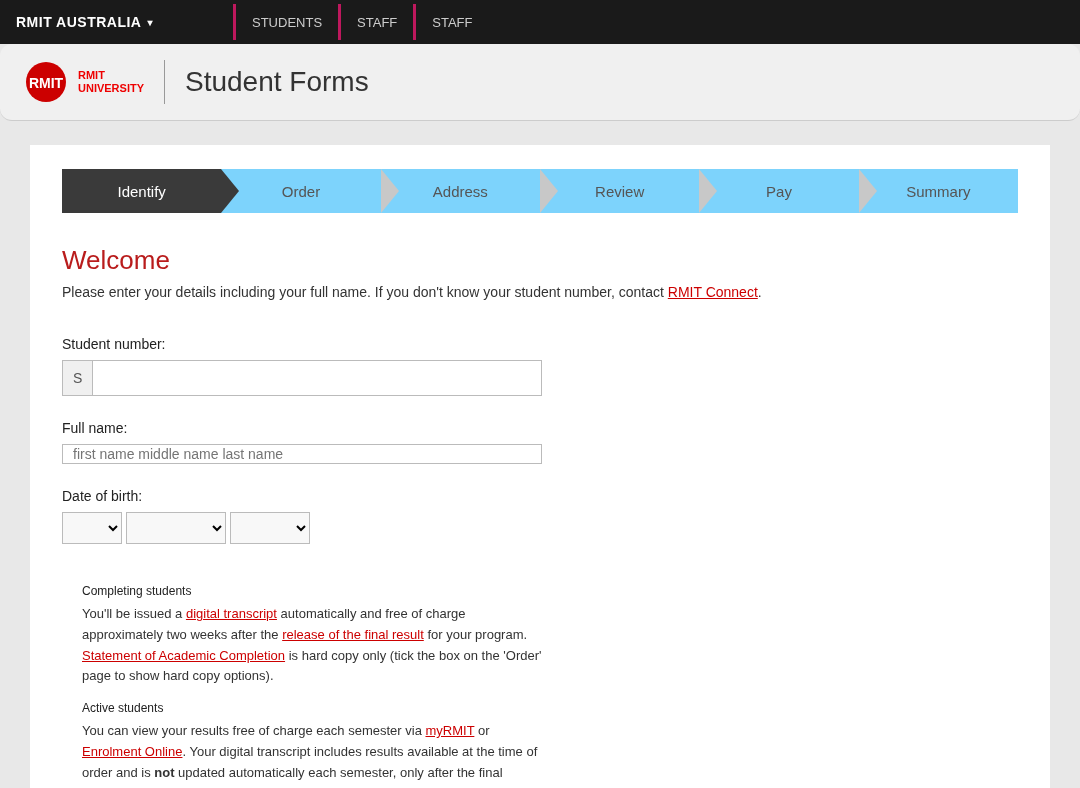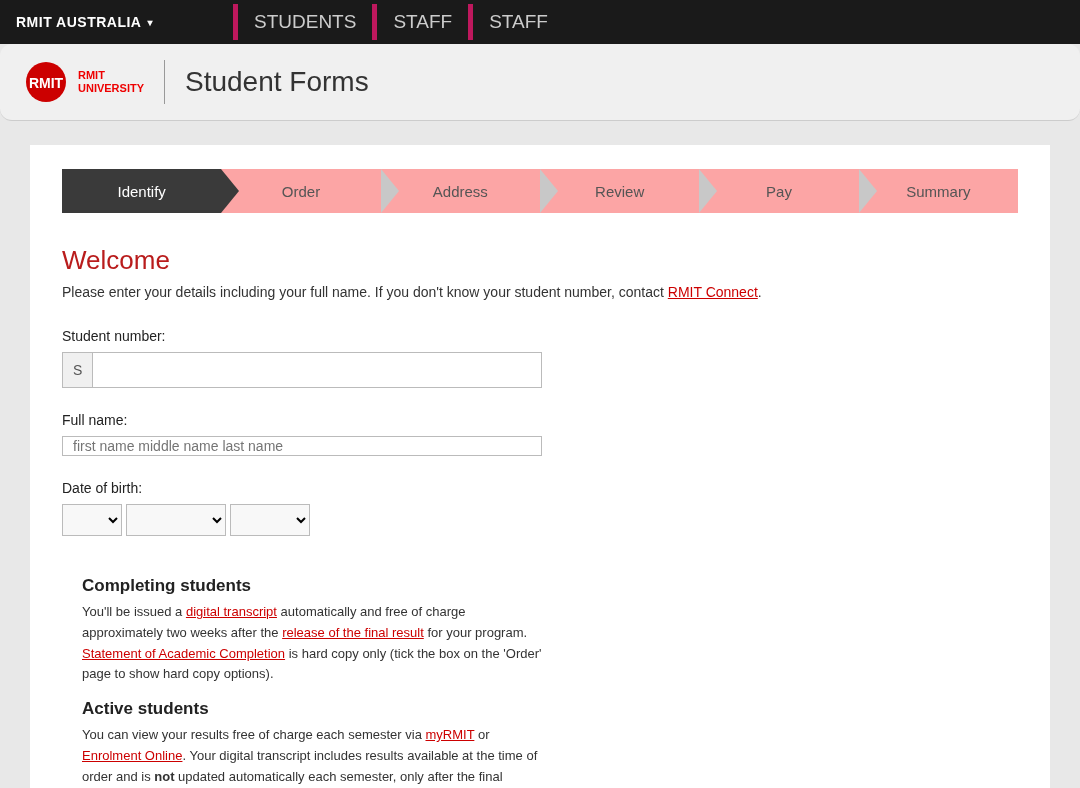--- a/index.html
+++ b/index.html
@@ -28,26 +28,26 @@
       margin-left: 6px;
       font-size: 10px;
     }
     .top-nav-links {
       display: flex;
       gap: 0;
     }
     .top-nav-link {
       color: #ccc;
       text-decoration: none;
-      font-size: 19px;
+      font-size: 13px;
       padding: 0 16px;
       height: 36px;
       display: flex;
       align-items: center;
-      border-left: 5px solid #be185d;
+      border-left: 3px solid #be185d;
       cursor: pointer;
     }
 
     
     .header {
       background: #f0f0f0;
       padding: 16px 24px;
       display: flex;
       align-items: center;
       border-bottom: 1px solid #ccc;
@@ -100,21 +100,21 @@
       overflow: hidden;
     }
     .step {
       flex: 1;
       height: 44px;
       display: flex;
       align-items: center;
       justify-content: center;
       font-size: 15px;
       position: relative;
-      background: #fca5a5;
+      background: #7dd3fc;
       color: #555;
     }
     .step.active {
       background: #3a3a3a;
       color: #fff;
     }
     
     .step:not(:last-child)::after {
       content: '';
       position: absolute;
@@ -137,21 +137,21 @@
     
     .welcome-title {
       font-size: 26px;
       font-weight: normal;
       margin-bottom: 8px;
       color: #b91c1c;
     }
     .welcome-subtitle {
       font-size: 14px;
       color: #333;
-      margin-bottom: 28px;
+      margin-bottom: 36px;
     }
     .welcome-subtitle a {
       color: #c00;
       text-decoration: underline;
     }
 
     
     .form-field {
       margin-bottom: 24px;
     }
@@ -214,22 +214,22 @@
     .dob-select.year { width: 80px; }
 
     
     .info-box {
       margin-top: 20px;
       padding: 16px 20px;
       background: #fff;
       max-width: 500px;
     }
     .info-section-title {
-      font-weight: bold;
-      font-size: 17px;
+      font-weight: normal;
+      font-size: 12px;
       margin-bottom: 6px;
       color: #222;
     }
     .info-text {
       font-size: 13px;
       color: #333;
       line-height: 1.6;
       margin-bottom: 14px;
     }
     .info-text a {

